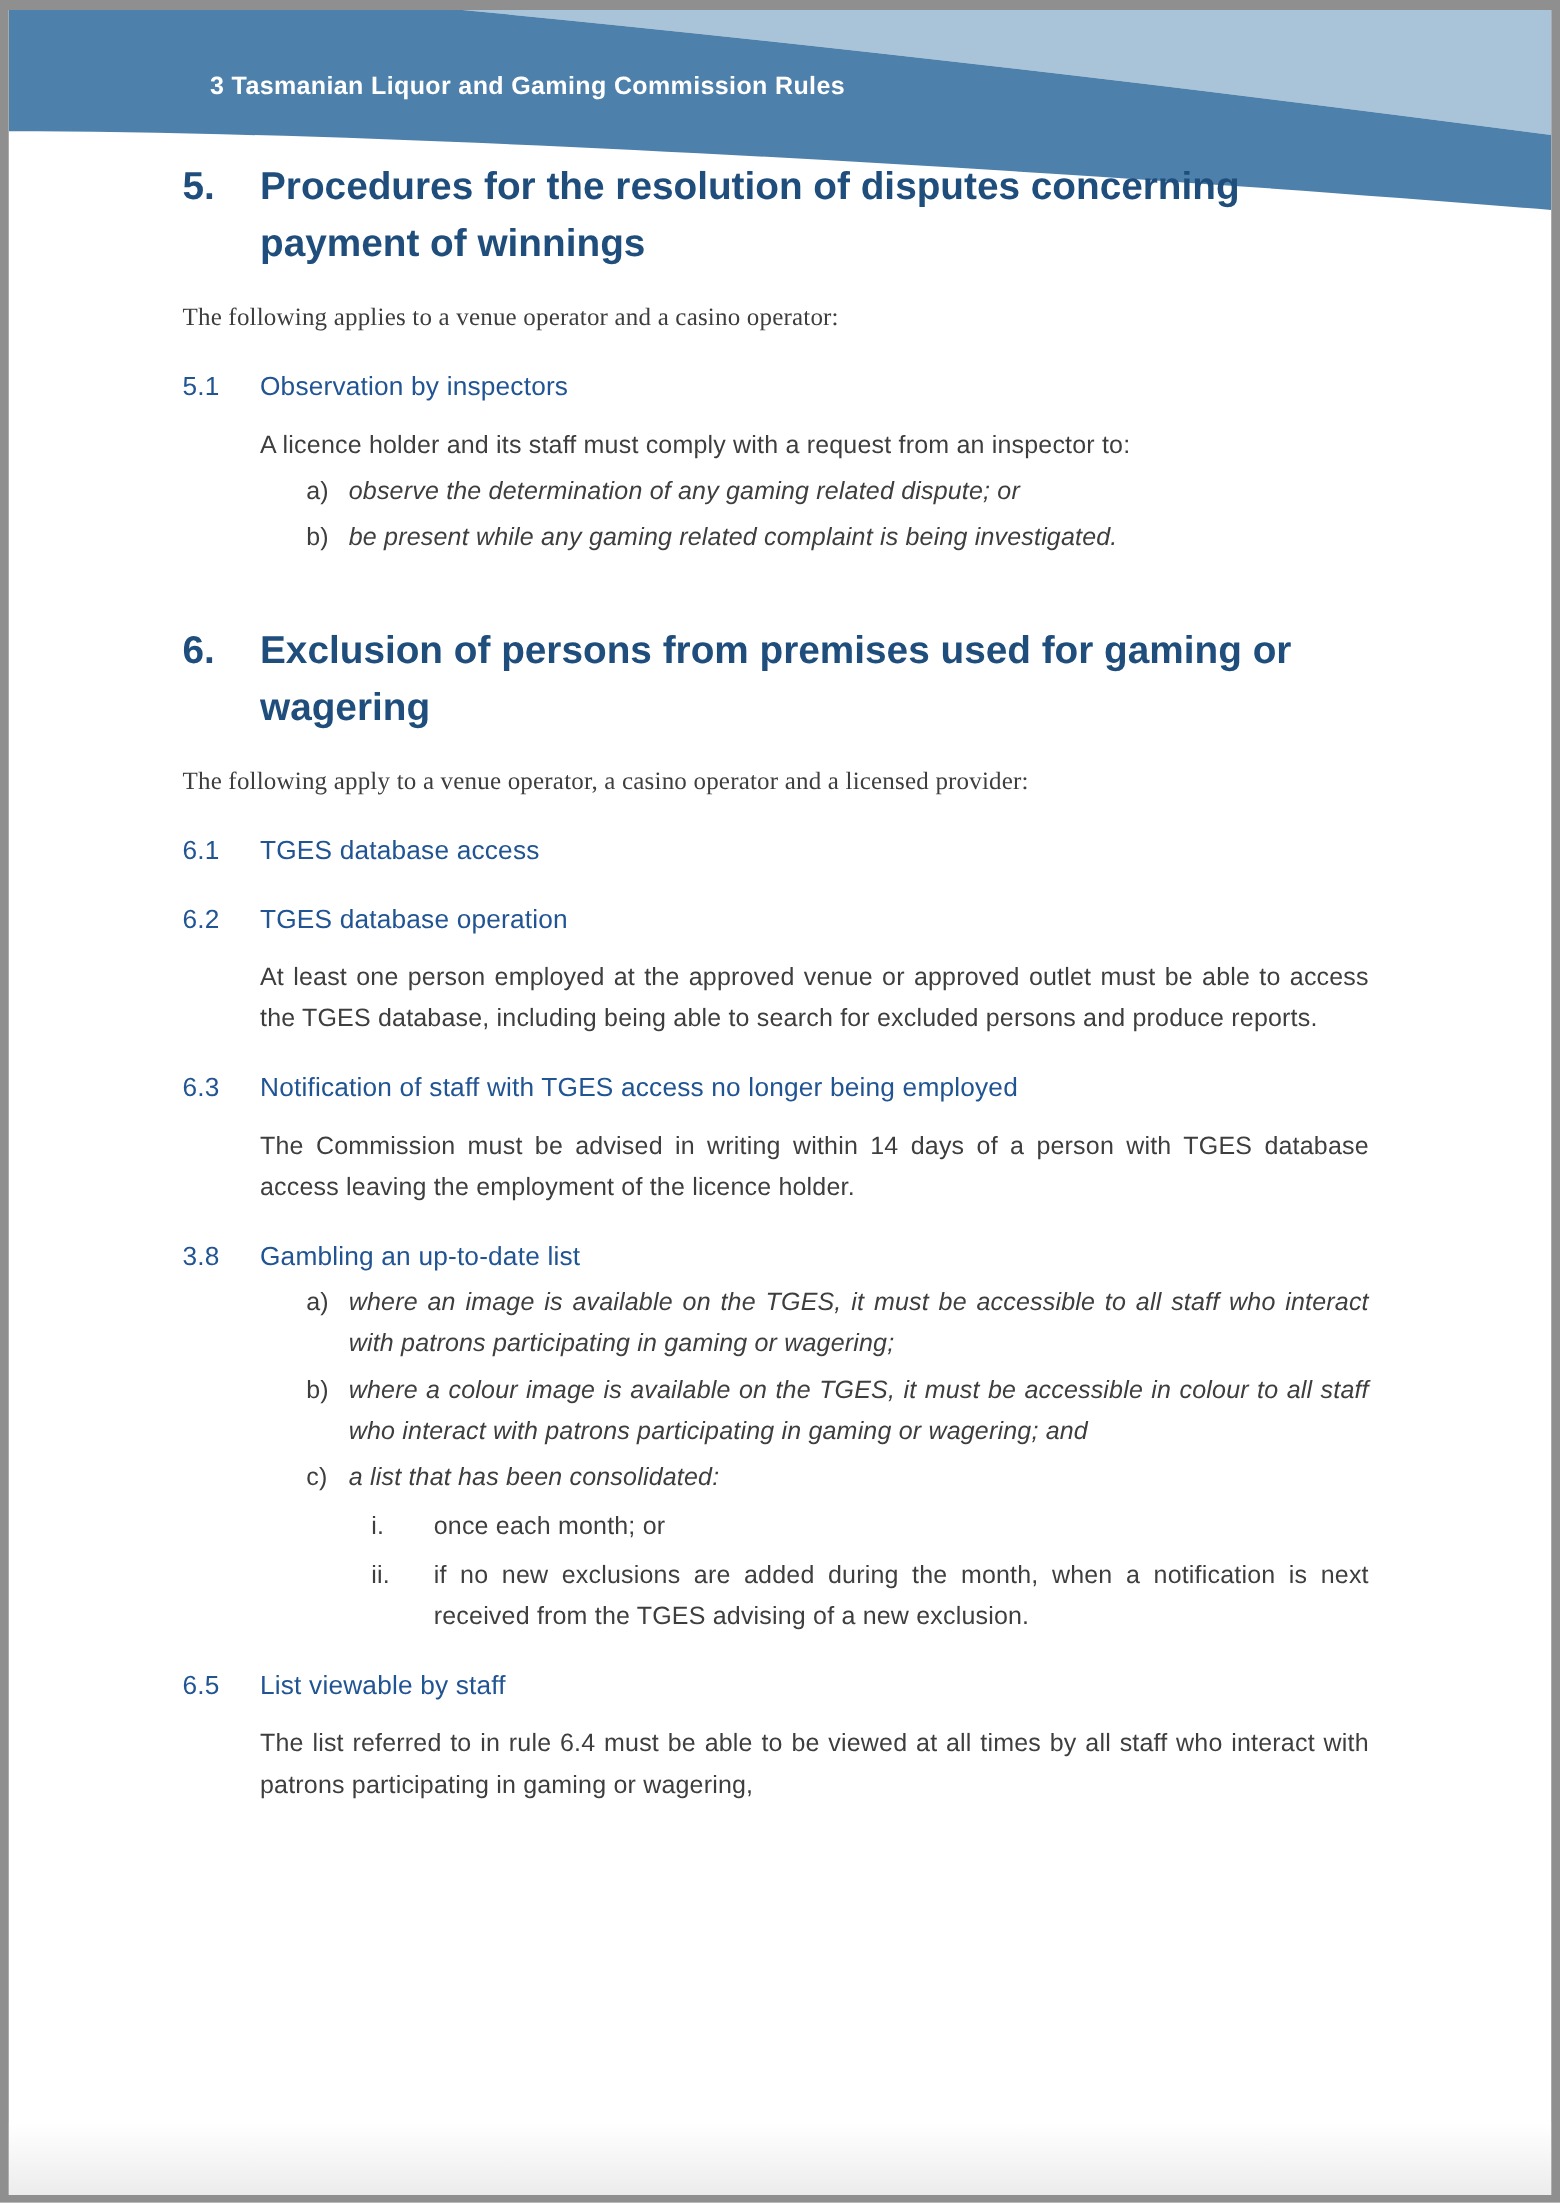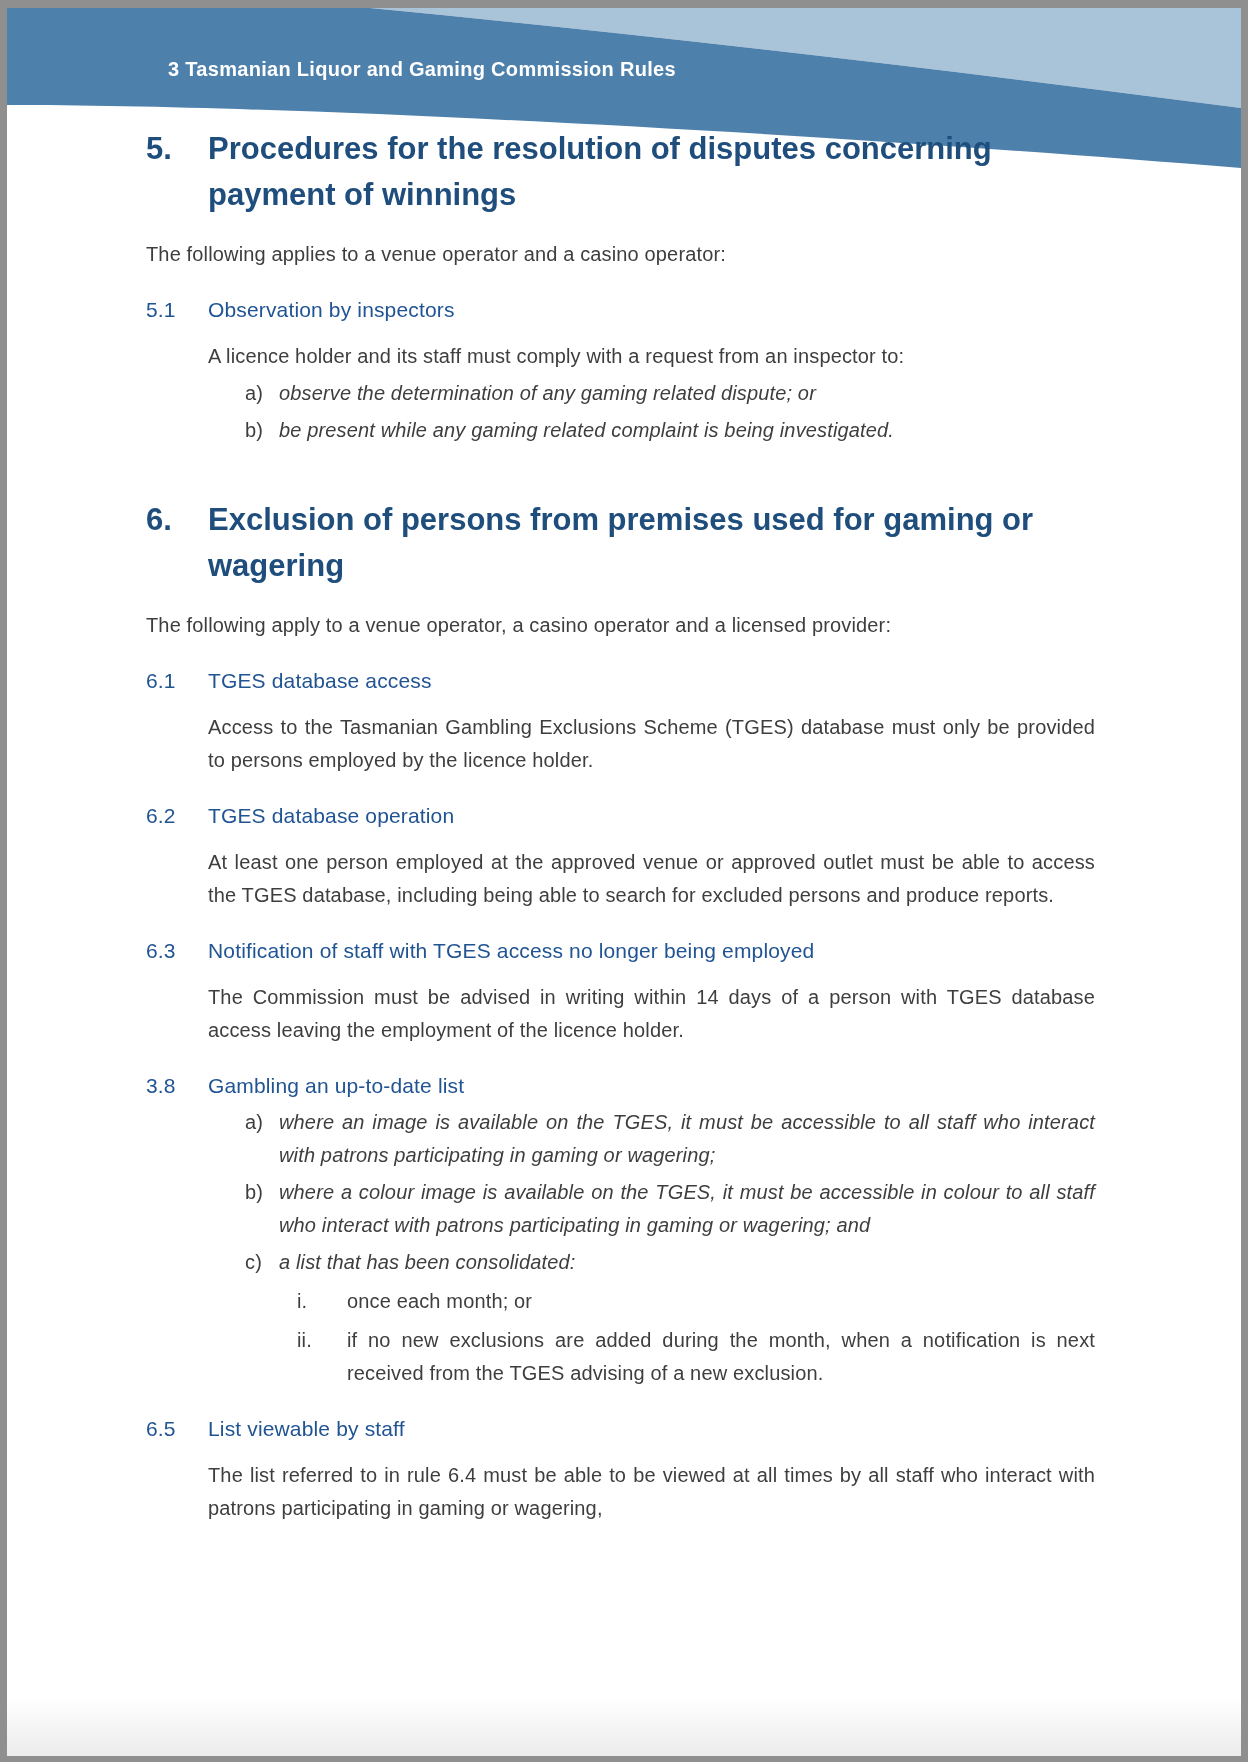--- a/index.html
+++ b/index.html
@@ -27,21 +27,21 @@
     position:relative;z-index:2;
     box-sizing:border-box;
     padding:118px 146px 0 139px;
     color:#3e3e3e;
     font-size:20px;line-height:33px;letter-spacing:.15px;
   }
   .h1{display:flex;color:#1f4e7d;font-weight:700;font-size:31px;line-height:46px;letter-spacing:0;}
   .h1 .h1num{flex:0 0 62px;}
   .h1 .h1title{flex:1;}
   .h1.s6{margin-top:50px;}
-  .intro{margin:20px 0 0 0;}
+  .intro{margin:20px 0 0 0;font-family:Liberation Serif, serif;}
   .rulehead{display:flex;margin:22px 0 0 0;color:#215493;font-weight:400;font-size:21px;line-height:33px;}
   .rulehead .rnum{flex:0 0 62px;}
   .rulehead .rtitle{flex:1;}
   .rbody{margin:14px 0 0 62px;text-align:justify;}
   .item{display:flex;margin:4px 0 0 99px;}
   .item .imark{flex:0 0 34px;}
   .item .itext{flex:1;text-align:justify;font-style:italic;}
   .subitem{display:flex;margin:6px 0 0 151px;}
   .subitem .smark{flex:0 0 50px;}
   .subitem .stext{flex:1;text-align:justify;}
@@ -92,21 +92,20 @@
         <span class="h1num">6.</span>
         <span class="h1title">Exclusion of persons from premises used for gaming or wagering</span>
       </div>
 
       <p class="intro">The following apply to a venue operator, a casino operator and a licensed provider:</p>
 
       <div class="rulehead">
         <span class="rnum">6.1</span>
         <span class="rtitle">TGES database access</span>
       </div>
-      <p class="rbody">Access to the Tasmanian Gambling Exclusions Scheme (TGES) database must only be provided to persons employed by the licence holder.</p>
 
       <div class="rulehead">
         <span class="rnum">6.2</span>
         <span class="rtitle">TGES database operation</span>
       </div>
       <p class="rbody">At least one person employed at the approved venue or approved outlet must be able to access the TGES database, including being able to search for excluded persons and produce reports.</p>
 
       <div class="rulehead">
         <span class="rnum">6.3</span>
         <span class="rtitle">Notification of staff with TGES access no longer being employed</span>

